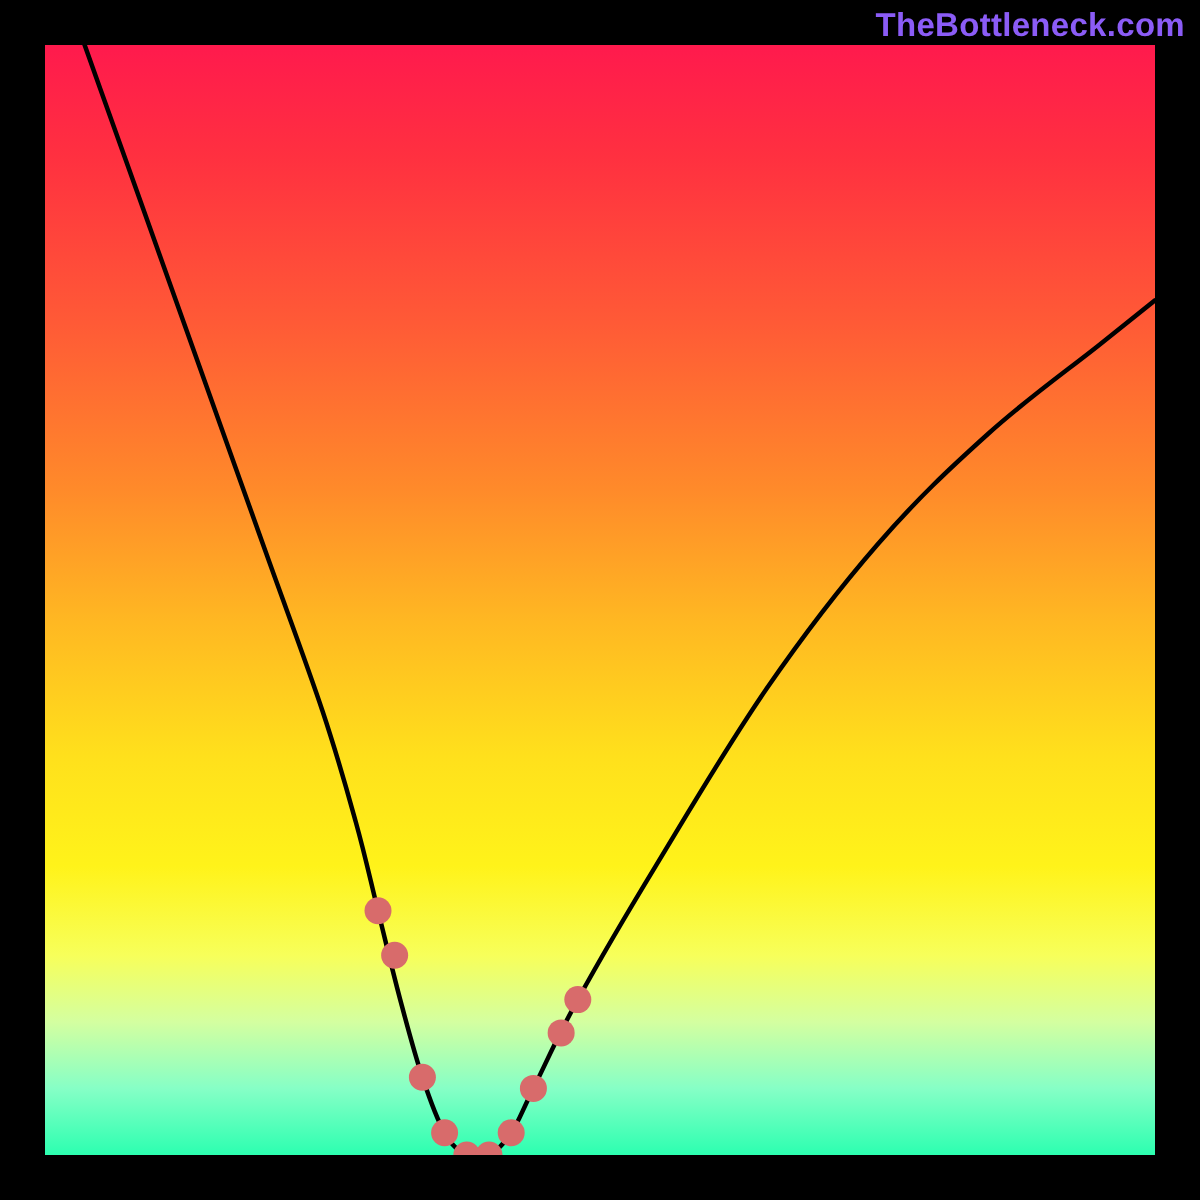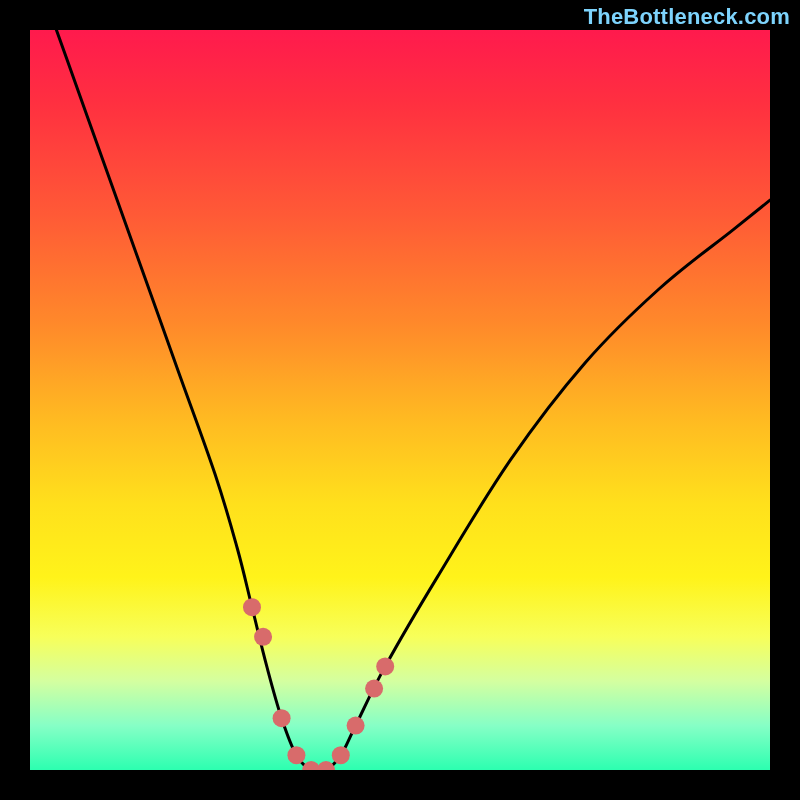--- a/index.html
+++ b/index.html
@@ -39,21 +39,21 @@
       #2cffb0 100%
     );
   }
   .watermark {
     position: absolute;
     top: 4px;
     right: 10px;
     font-family: Arial, Helvetica, sans-serif;
     font-size: 22px;
     font-weight: 600;
-    color: #7dd3fc;
+    color: #8b5cf6;
     letter-spacing: 0.2px;
   }
   svg.curve {
     position: absolute;
     left: 0;
     top: 0;
     width: 740px;
     height: 740px;
   }
 </style>

